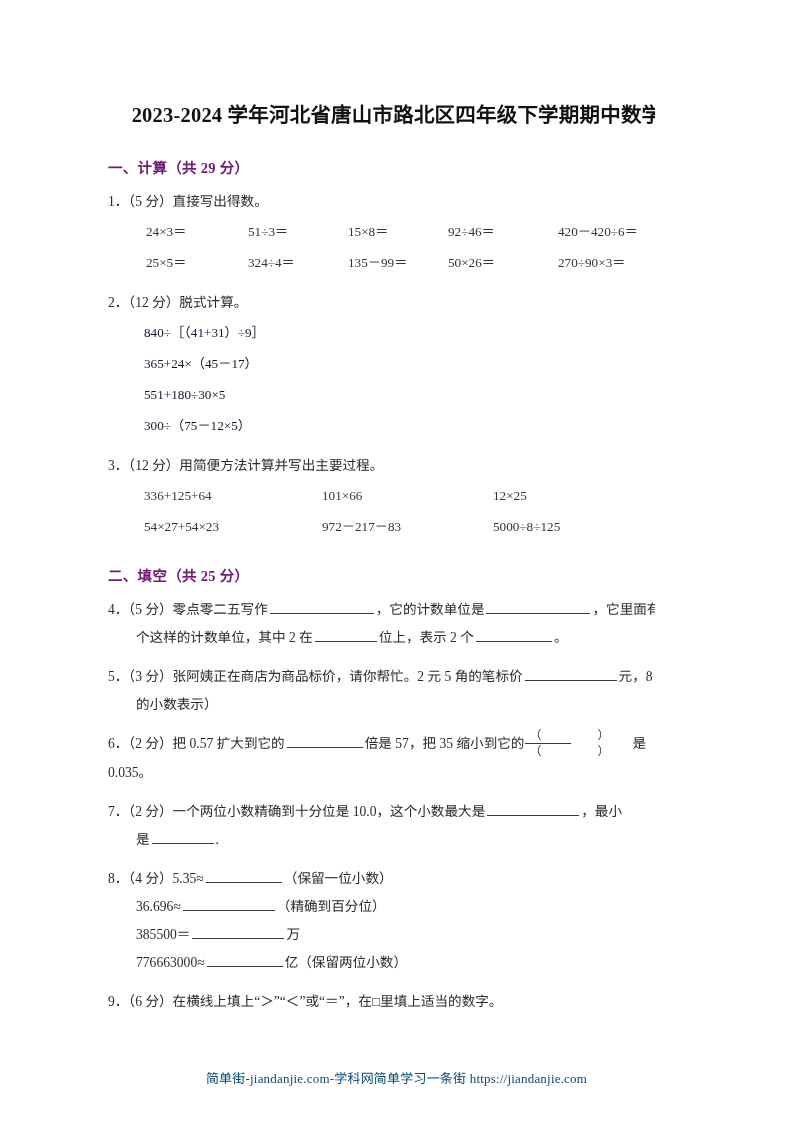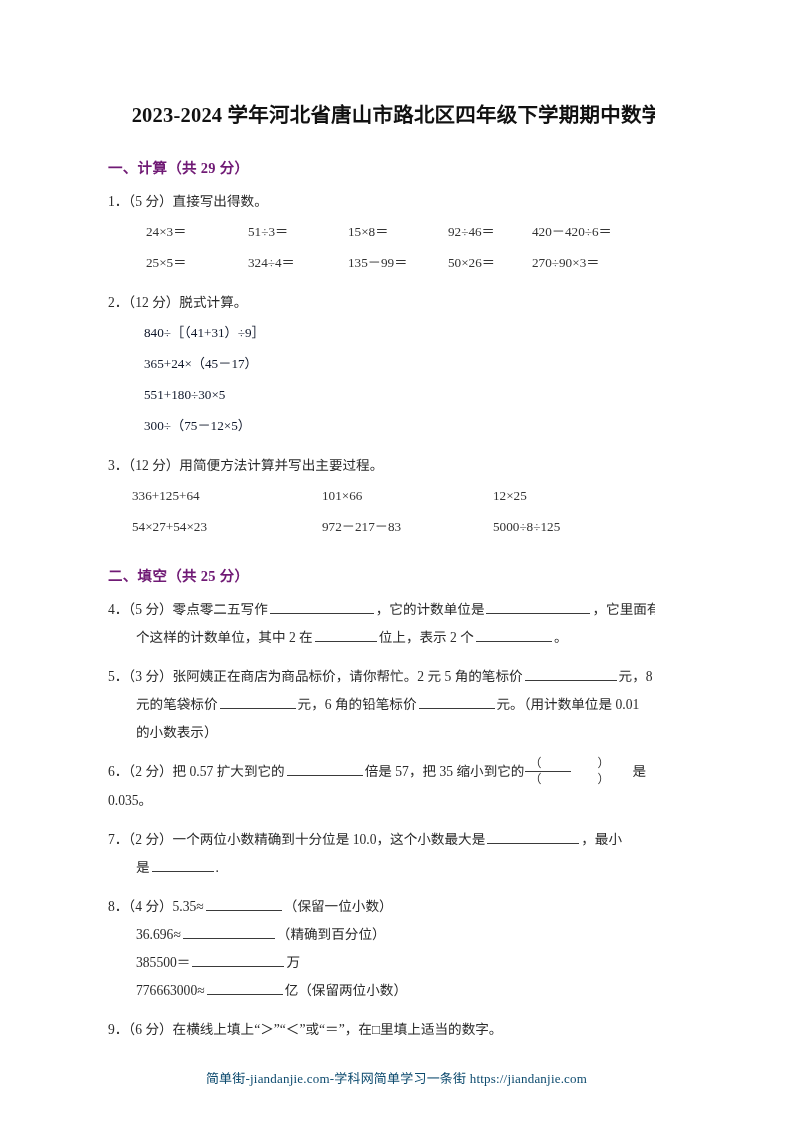--- a/index.html
+++ b/index.html
@@ -67,23 +67,23 @@
   }
   .expr-row .cell {
     position: absolute;
     white-space: nowrap;
     text-align: center;
   }
   .c5-1 { left: 38px; }
   .c5-2 { left: 140px; }
   .c5-3 { left: 240px; }
   .c5-4 { left: 340px; }
-  .c5-5 { left: 424px; }
-
-  .c3-1 { left: 24px; }
+  .c5-5 { left: 450px; }
+
+  .c3-1 { left: 36px; }
   .c3-2 { left: 205px; margin-left: 9px; }
   .c3-3 { left: 385px; }
 
   .expr-line {
     font-size: 13.2px;
     line-height: 31px;
     padding-left: 36px;
     color: #0f172a;
     white-space: nowrap;
   }
@@ -194,21 +194,20 @@
 
     <div class="section-head">二、填空（共 25 分）</div>
 
     <div class="question">
       <span>4．（5 分）零点零二五写作</span><span class="blank b-xl"></span><span>，它的计数单位是</span><span class="blank b-xl"></span><span>，它里面有</span>
       <span class="q-indent"><span>个这样的计数单位，其中 2 在</span><span class="blank b-sm"></span><span>位上，表示 2 个</span><span class="blank b-md"></span><span>。</span></span>
     </div>
 
     <div class="question">
       <span>5．（3 分）张阿姨正在商店为商品标价，请你帮忙。2 元 5 角的笔标价</span><span class="blank b-lg"></span><span>元，8</span>
-      <span class="q-indent"><span>元的笔袋标价</span><span class="blank b-md"></span><span>元，6 角的铅笔标价</span><span class="blank b-md"></span><span>元。（用计数单位是 0.01</span></span>
       <span class="q-indent"><span>的小数表示）</span></span>
     </div>
 
     <div class="question">
       <span>6．（2 分）把 0.57 扩大到它的</span><span class="blank b-md"></span><span>倍是 57，把 35 缩小到它的</span><span class="frac"><span class="num">（　）</span><span class="bar"></span><span class="den">（　）</span></span><span>是 0.035。</span>
     </div>
 
     <div class="question">
       <span>7．（2 分）一个两位小数精确到十分位是 10.0，这个小数最大是</span><span class="blank b-lg"></span><span>，最小</span>
       <span class="q-indent"><span>是</span><span class="blank b-sm"></span><span>.</span></span>

